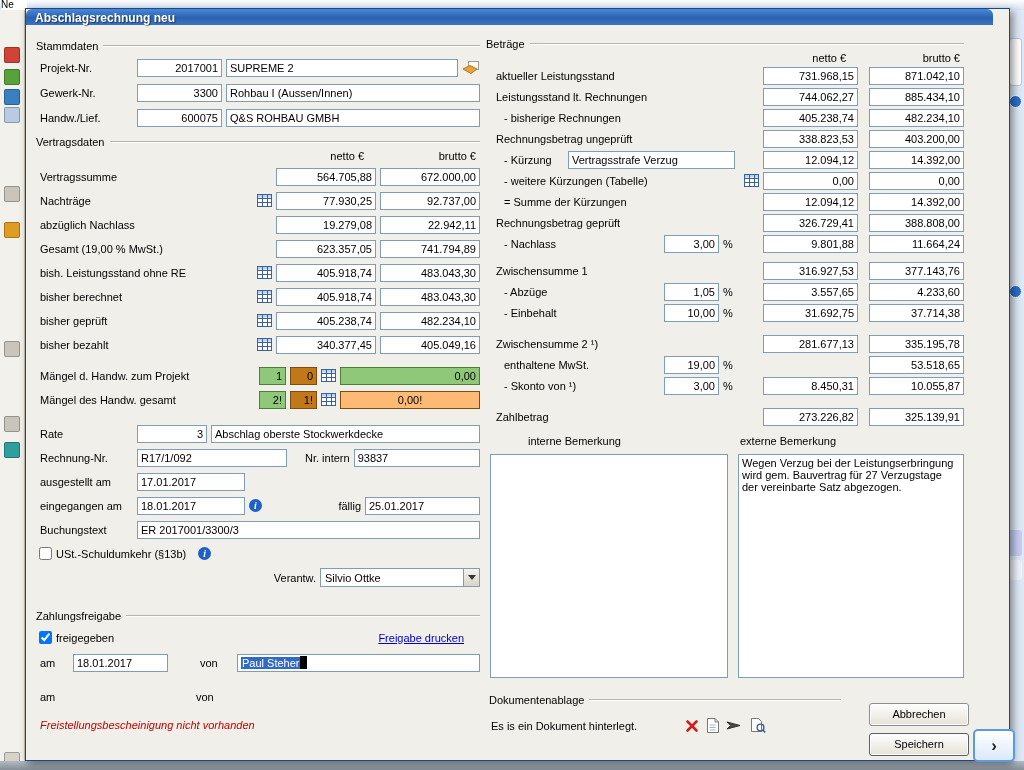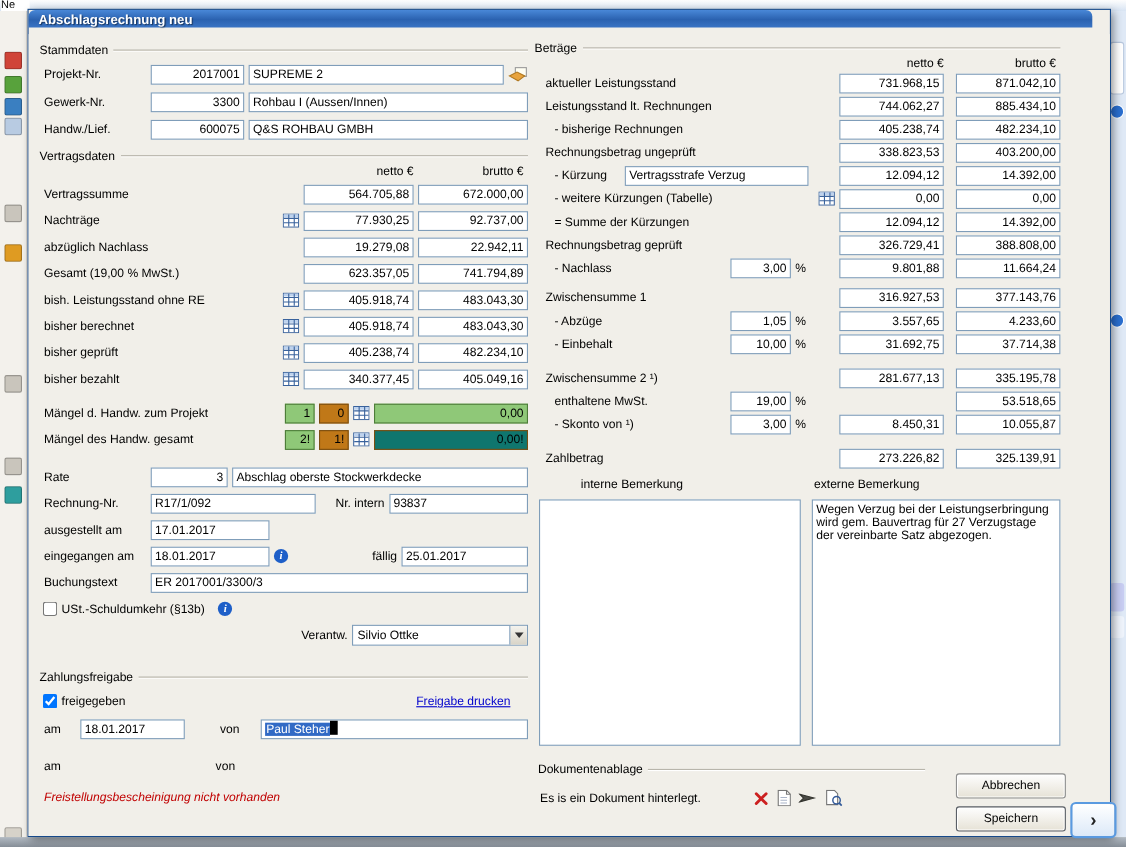--- a/index.html
+++ b/index.html
@@ -36,21 +36,21 @@
   #warning      { position:absolute; left:14px; top:688px; }
   #sec-betraege { left:460px; top:6px;   width:500px; padding-right:22px; }
   #sec-bemerk   { left:460px; top:404px; width:500px; }
   #sec-doku     { left:463px; top:662px; width:352px; }
 
   
   .srow,.vrow,.rrow,.zrow { display:flex; align-items:center; gap:4px; height:19px; margin-top:6px; }
   .vrow { margin-top:5px; }
   .rrow { margin-top:5px; }
   .brow { display:flex; align-items:center; gap:4px; height:19px; margin-top:2px; }
-  .colhdr { display:flex; align-items:center; gap:0; height:12px; margin-top:2px; }
+  .colhdr { display:flex; align-items:center; gap:12px; height:12px; margin-top:2px; }
   .colh { text-align:right; padding-right:4px; }
 
   .lbl { white-space:nowrap; }
   .grow { flex:1; min-width:0; }
   .lblcol { width:97px; }
   .w33 { width:33px; } .w70 { width:70px; } .w95 { width:95px; } .w100 { width:100px; }
   .w108 { width:108px; } .w115 { width:115px; } .w140 { width:140px; } .w150 { width:150px; }
   .mlb { margin-left:7px; }
   .ind { padding-left:10px; } .ind2 { padding-left:18px; }
   .pad3 { padding-left:4px; }
@@ -283,21 +283,21 @@
         <span class="tbl-icon">
             <svg width="15" height="13" viewBox="0 0 15 13">
               <rect x="0.5" y="0.5" width="14" height="12" fill="#fff" stroke="#39629c"></rect>
               <rect x="1" y="1" width="13" height="2.5" fill="#bdd2ee"></rect>
               <line x1="5.5" y1="1" x2="5.5" y2="12" stroke="#39629c"></line>
               <line x1="10.5" y1="1" x2="10.5" y2="12" stroke="#39629c"></line>
               <line x1="1" y1="4.5" x2="14" y2="4.5" stroke="#39629c"></line>
               <line x1="1" y1="8.5" x2="14" y2="8.5" stroke="#39629c"></line>
             </svg>
           </span>
-        <div class="field amt w140 mg-orange" style="background: #0f766e;">0,00!</div>
+        <div class="field amt w140 mg-orange" style="background: #fdba74; text-align: center;">0,00!</div>
       </div>
     </div>
 
     <div class="sec" id="sec-rechnung">
       <div class="rrow">
         <span class="lbl lblcol pad3">Rate</span>
         <div class="field amt w70">3</div>
         <div class="field grow">Abschlag oberste Stockwerkdecke</div>
       </div>
       <div class="rrow">

